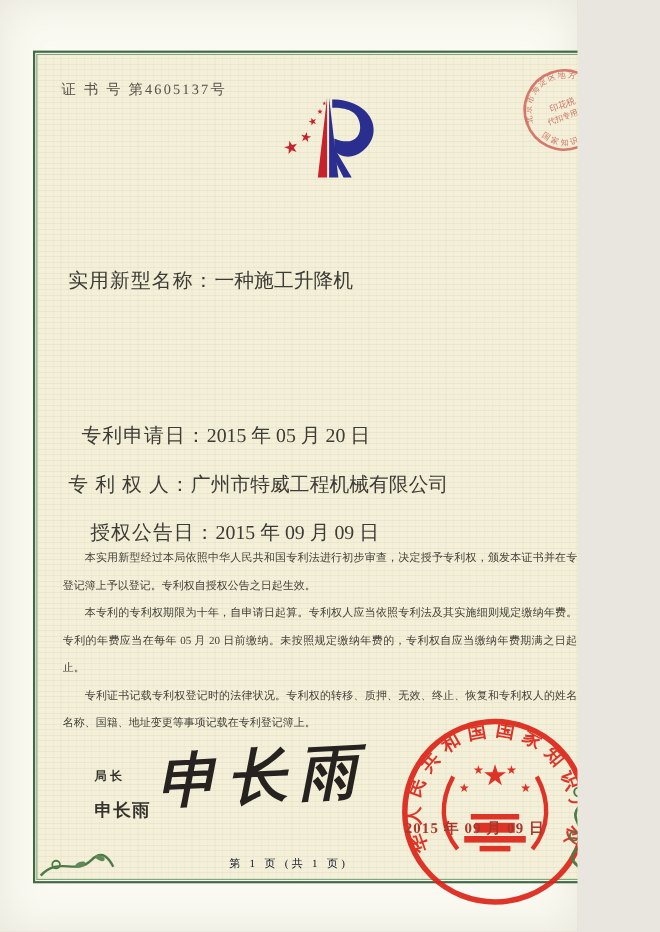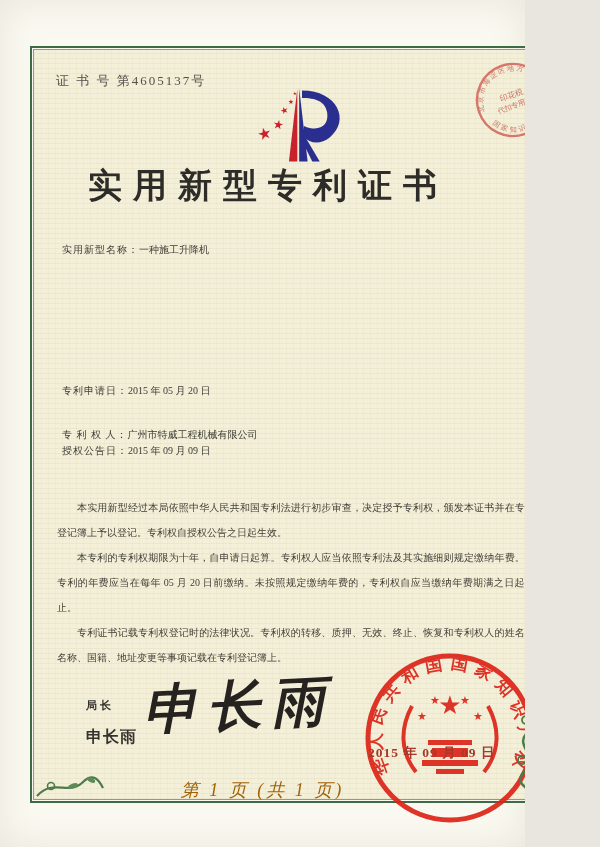--- a/index.html
+++ b/index.html
@@ -26,45 +26,45 @@
   .cert-number {
     position:absolute; left:56px; top:72px;
     font-size:13px; letter-spacing:2px; color:#55514b;
   }
   .logo { position:absolute; left:246px; top:82px; width:112px; height:86px; }
   .title {
     position:absolute; left:0; top:163px; width:100%;
     text-align:center; font-size:34px; font-weight:bold;
     letter-spacing:11px; color:#2d2c28; text-indent:11px;
   }
-  .field-row { position:absolute; left:62px; width:460px; font-size:10px; color:#3c3b35; white-space:nowrap; }
+  .field-row { position:absolute; left:62px; width:460px; font-size:18px; color:#3c3b35; white-space:nowrap; }
   .field-row .lbl { letter-spacing:1px; }
   .f0 { top:243px; } .f1 { top:292px; } .f2 { top:341px; }
-  .f3 { top:384px; } .f4 { top:428px; } .f5 { top:444px; }
+  .f3 { top:384px;margin-left:12px; } .f4 { top:428px; } .f5 { top:472px;margin-left:20px; }
   .body-text {
     position:absolute; left:57px; top:495px; width:478px;
     font-size:10px; line-height:25px; text-align:justify; color:#423f38;
   }
   .body-text p { text-indent:2em; }
   .signer-title { position:absolute; left:86px; top:698px; font-size:11px; font-weight:bold; color:#35332e; letter-spacing:3px; }
   .signer-name  { position:absolute; left:86px; top:727px; font-size:16px; font-weight:bold; color:#35332e; letter-spacing:1px; }
   .signature {
     position:absolute; left:143px; top:670px;
     font-size:54px; font-style:italic; font-weight:bold;
     color:#262220; letter-spacing:10px; transform:rotate(-3deg);
   }
   .seal { position:absolute; left:358px; top:646px; width:184px; height:184px; opacity:.92; }
   .seal-date {
     position:absolute; left:368px; top:744px; z-index:5;
     font-size:13.5px; letter-spacing:1px; color:#a8372a; font-weight:bold;
   }
   .corner-stamp { position:absolute; left:473px; top:60px; width:80px; height:80px; transform:rotate(-20deg); opacity:.8; }
   .footer {
     position:absolute; left:0; top:778px; width:100%;
-    text-align:center; font-size:18px; letter-spacing:3px; color:#a16207;font-style:italic;
+    text-align:center; font-size:10px; letter-spacing:3px; color:#0f172a;
   }
   .flourish-br { position:absolute; left:498px; top:684px; width:54px; height:116px; }
   .flourish-bl { position:absolute; left:33px; top:752px; width:72px; height:48px; }
 </style>
 </head>
 <body>
 
 <div class="page">
   <div class="frame">
     <div class="frame-inner"></div>
@@ -77,21 +77,20 @@
     <polygon points="57,6 66,84 57,84" fill="#2a2f8f"></polygon>
     <path d="M60 8 C 98 8, 112 40, 90 58 C 79 67, 68 64, 62 58 L 62 46 C 78 53, 89 46, 87 32 C 85 19, 74 16, 60 16 Z" fill="#2a2f8f"></path>
     <polygon points="63,57 79,84 71,84 60,62" fill="#2a2f8f"></polygon>
     <text x="14" y="62" font-size="17" fill="#c8232c" transform="rotate(-15 14 62)">★</text>
     <text x="28" y="48" font-size="13" fill="#c8232c" transform="rotate(10 28 48)">★</text>
     <text x="38" y="34" font-size="10" fill="#c8232c" transform="rotate(-20 38 34)">★</text>
     <text x="45" y="22" font-size="7" fill="#c8232c">★</text>
     <text x="50" y="13" font-size="5" fill="#c8232c">★</text>
   </svg>
 
-  <div class="title">实用新型专利证书</div>
 
   <div class="field-row f0">
     <span class="lbl">实用新型名称：</span><span>一种施工升降机</span>
   </div>
   <div class="field-row f3">
     <span class="lbl">专利申请日：</span><span>2015 年 05 月 20 日</span>
   </div>
   <div class="field-row f4">
     <span class="lbl">专 利 权 人：</span><span>广州市特威工程机械有限公司</span>
   </div>

